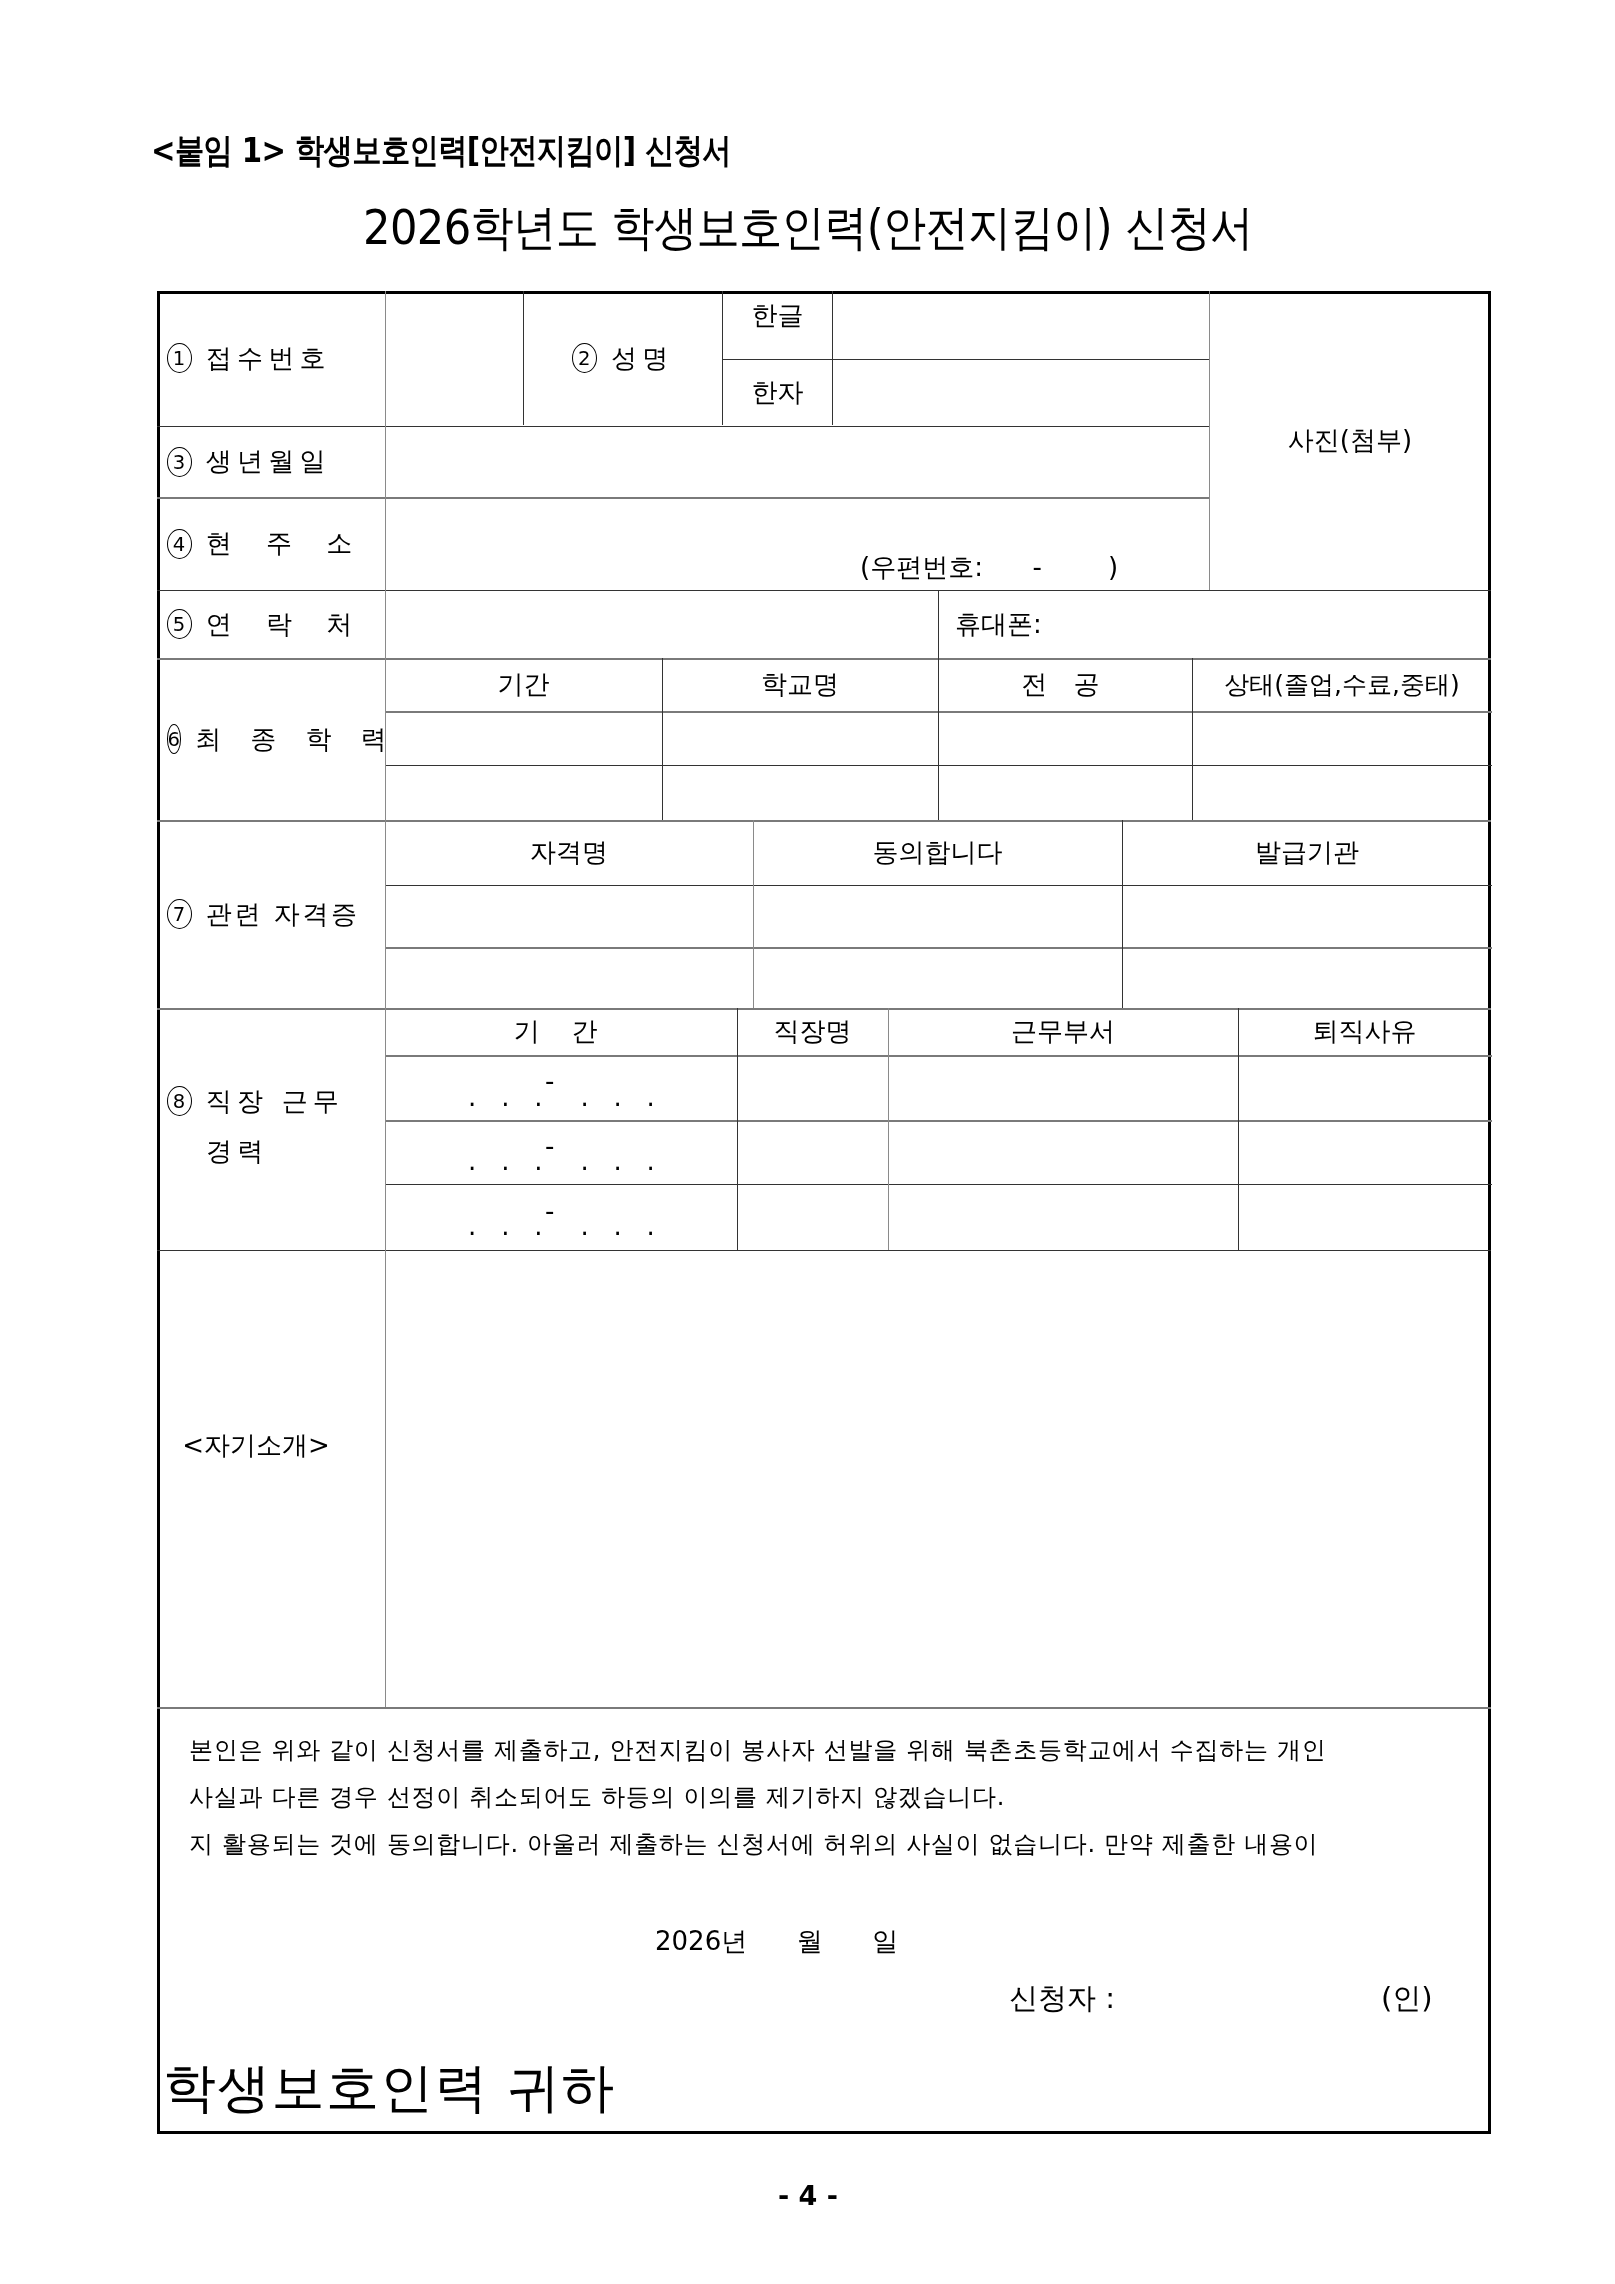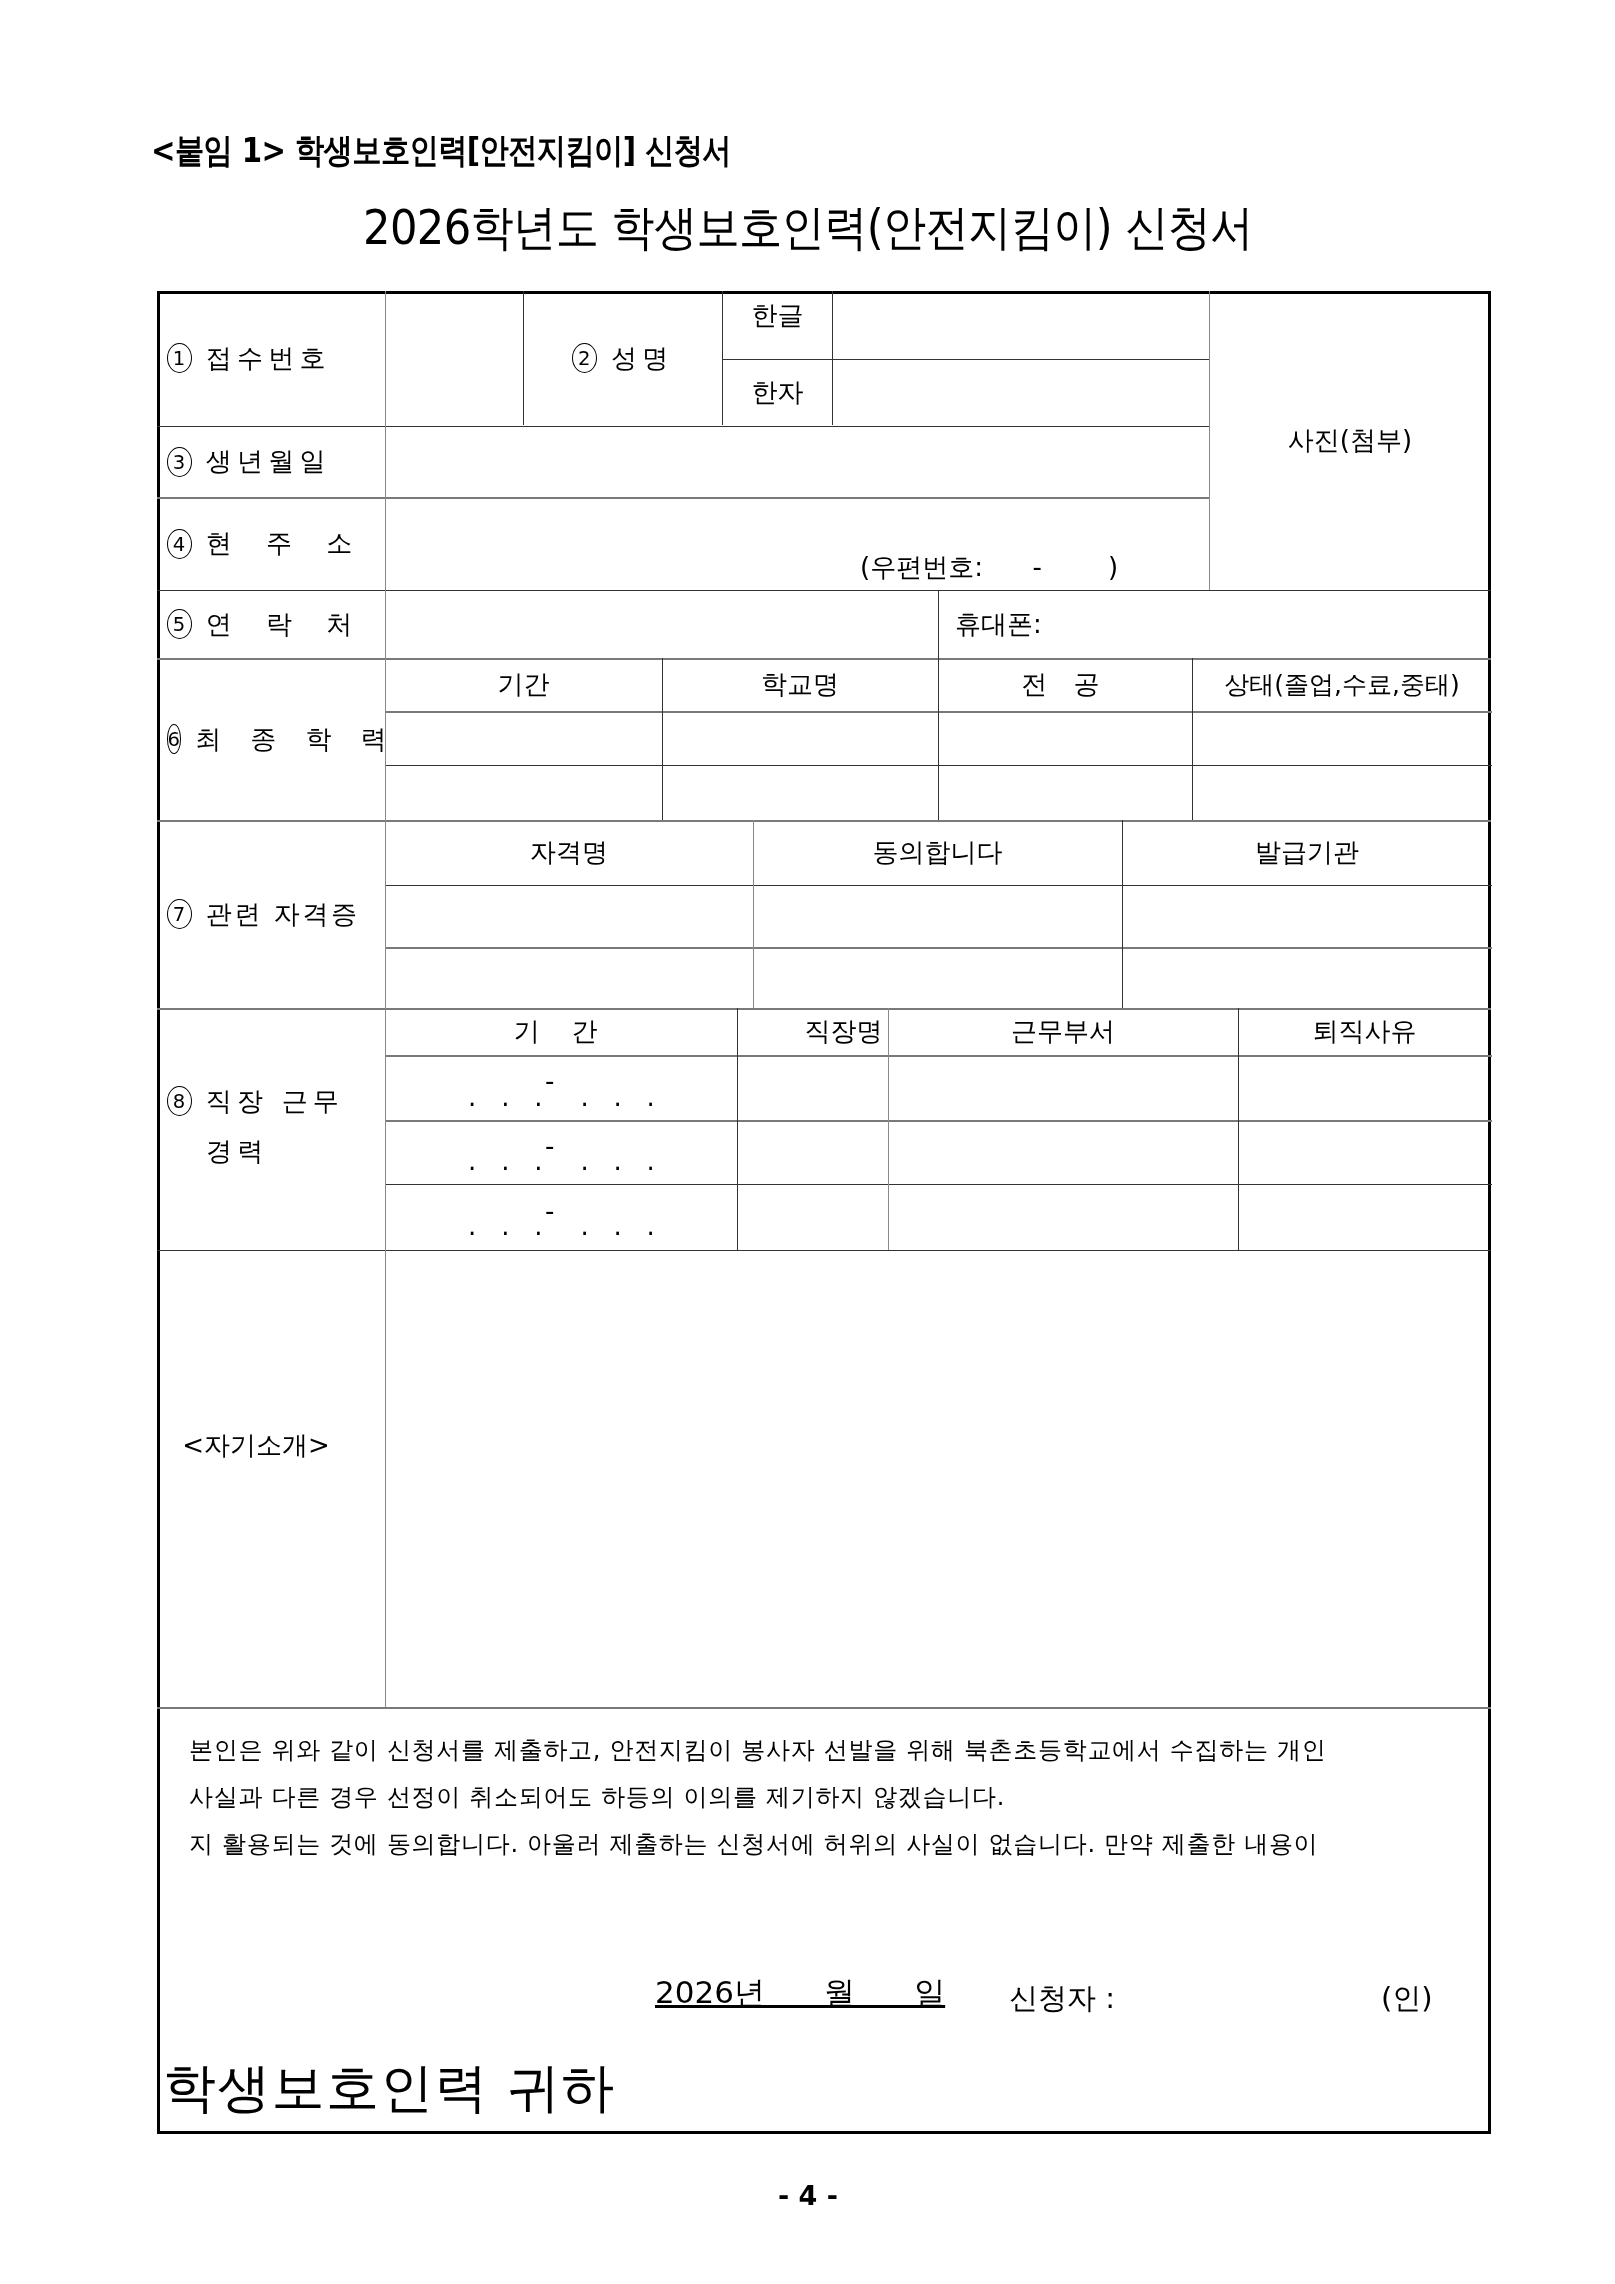--- a/index.html
+++ b/index.html
@@ -17,21 +17,21 @@
   .vl { position:absolute; width:0; border-left:1.3px solid #333; }
   .vl.g { border-left:1.3px solid #8a8a8a; }
   .cell { position:absolute; display:flex; align-items:center; font-size:26px; white-space:nowrap; box-sizing:border-box; }
   .cell.c { justify-content:center; }
   .cell.l { justify-content:flex-start; padding-left:6.5px; }
   .lbl { letter-spacing:5.2px; }
   .circ { display:inline-block; width:25px; height:30px; border:1.3px solid #000; border-radius:50%; font-size:19.6px; line-height:30px; text-align:center; margin-right:14.3px; box-sizing:border-box; }
   .dots { font-size:26px; letter-spacing:0; }
   .consent { left:189px; width:1278px; top:1727px; font-size:24px; line-height:47px; text-align:justify; letter-spacing:0.7px; }
   .consent span { display:block; white-space:nowrap; }
-  .date { left:655px; top:1972px; font-size:31px; white-space:nowrap;text-decoration:underline; }
+  .date { left:655px; top:1924px; font-size:26px; white-space:nowrap; }
   .applicant { left:1009px; top:1979px; font-size:29px; white-space:nowrap; }
   .seal { left:1381px; top:1979px; font-size:29px; white-space:nowrap; }
   .recipient { left:163px; top:2053px; font-size:53px; white-space:nowrap; letter-spacing:1.3px; }
   .input-area { position:absolute; background:transparent; cursor:text; }
 </style>
 </head>
 <body>
 
 <div class="abs attach-title">&lt;붙임 1&gt; 학생보호인력[안전지킴이] 신청서</div>
 <div class="abs main-title">2026학년도 학생보호인력(안전지킴이) 신청서</div>
@@ -138,21 +138,21 @@
 <div class="input-area" style="left:1123px;top:948px;width:367px;height:59px"></div>
 
 <div class="abs" style="left:160px;top:1076px;width:224px;font-size:26px;line-height:50px">
   <div style="display:flex;align-items:center;padding-left:6.5px">
     <span class="circ">8</span>
     <span class="lbl">직장 근무</span>
   </div>
   <div style="padding-left:46px" class="lbl">경력</div>
 </div>
 <div class="cell c" style="left:385px;top:1008px;width:353px;height:46px;letter-spacing:11.7px">기 간</div>
-<div class="cell c" style="left:768px;top:1008px;width:151px;height:46px">직장명</div>
+<div class="cell c" style="left:737px;top:1008px;width:151px;height:46px">직장명</div>
 <div class="cell c" style="left:888px;top:1008px;width:350px;height:46px">근무부서</div>
 <div class="cell c" style="left:1238px;top:1008px;width:253px;height:46px">퇴직사유</div>
 
 <div class="cell c" style="left:385px;top:1055px;width:353px;height:65px">
   <span class="dots" style="white-space:pre;position:relative;top:9px">.   .   .</span>
   <span style="margin:0 26px 0 2.6px;position:relative;top:-6.5px">-</span>
   <span class="dots" style="white-space:pre;position:relative;top:9px">.   .   .</span>
 </div>
 <div class="input-area" style="left:739px;top:1056px;width:149px;height:63px"></div>
 <div class="input-area" style="left:890px;top:1056px;width:347px;height:63px"></div>

